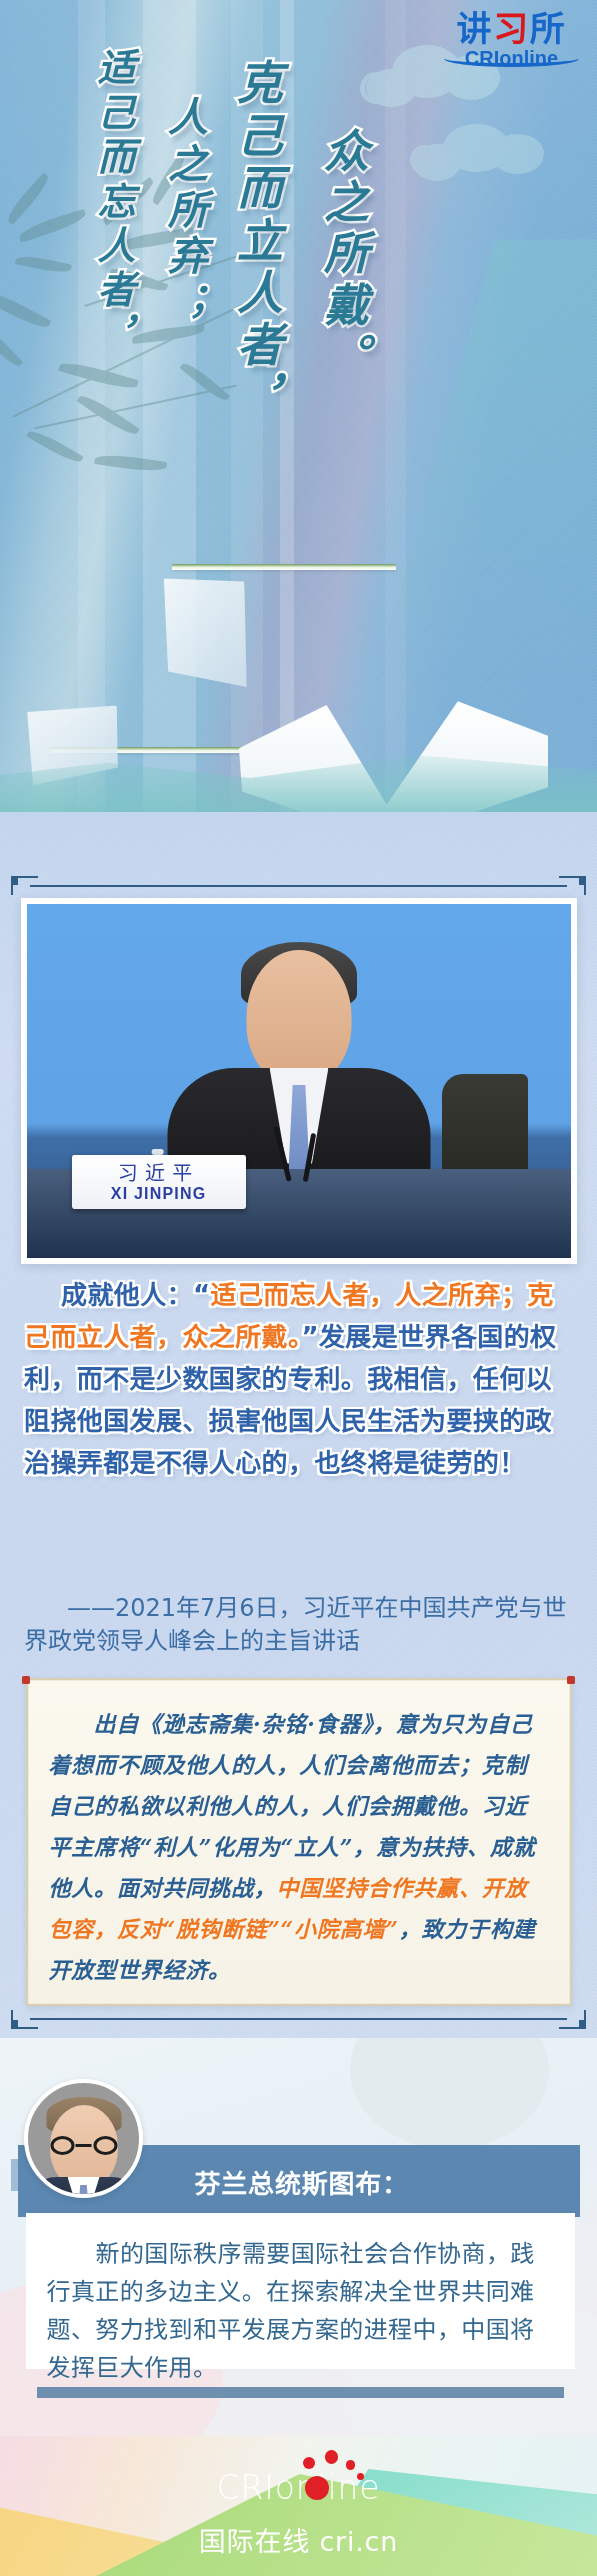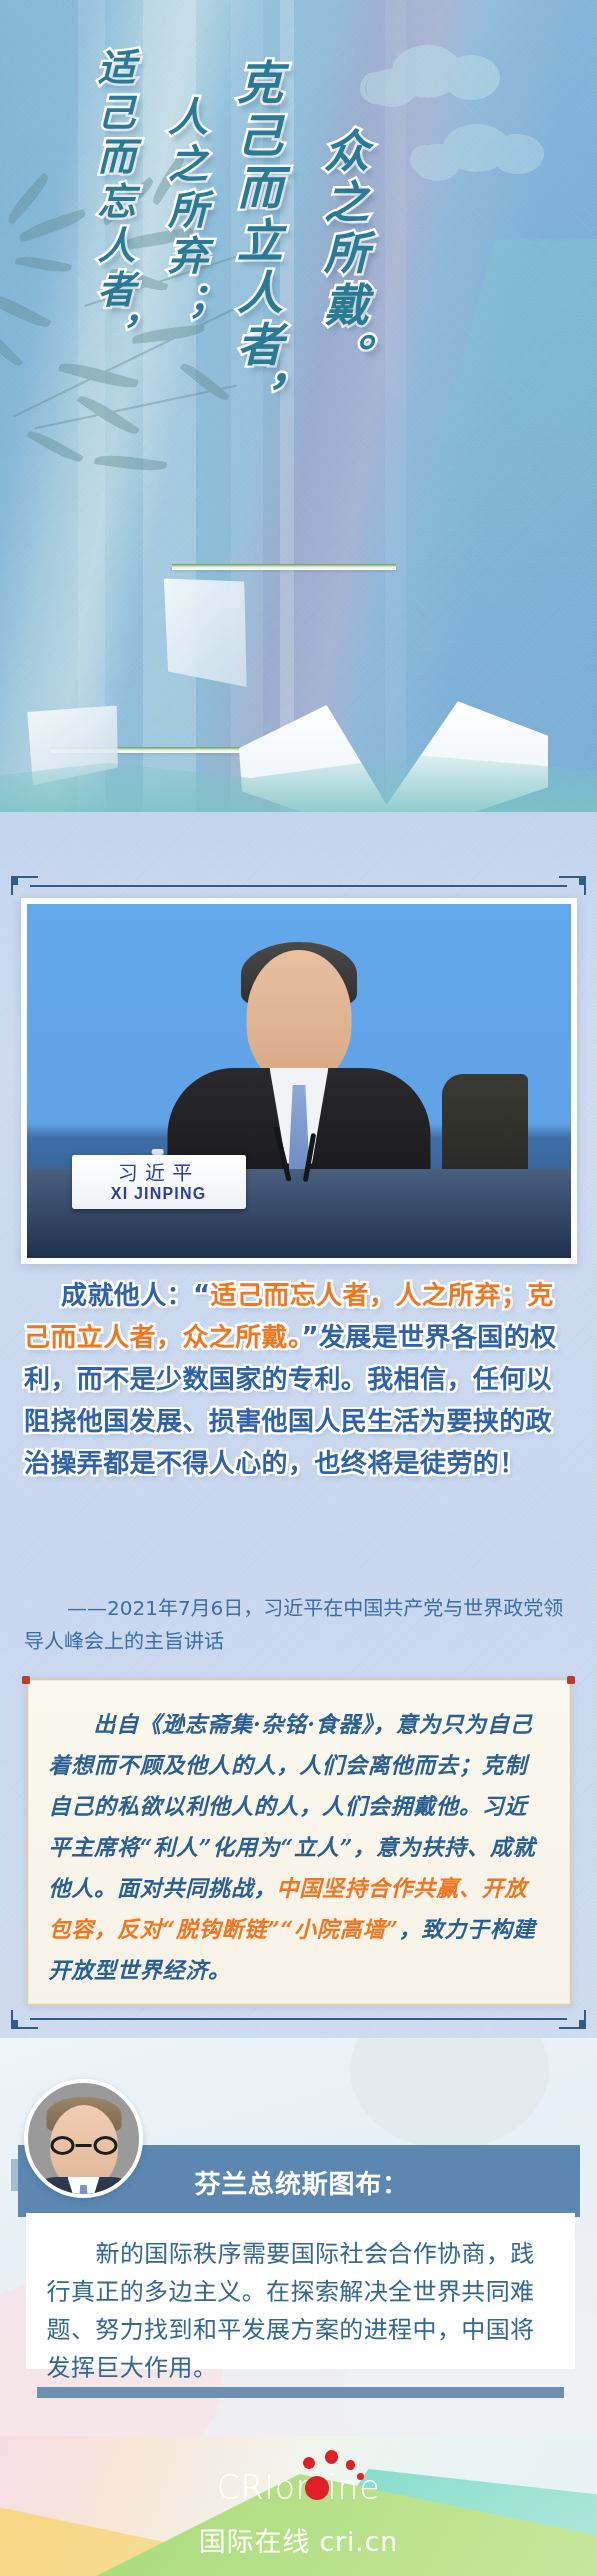--- a/index.html
+++ b/index.html
@@ -249,21 +249,21 @@
       -2.4px -2.4px 0 #fff, 2.4px -2.4px 0 #fff, -2.4px 2.4px 0 #fff, 2.4px 2.4px 0 #fff,
       -2.4px 0 0 #fff, 2.4px 0 0 #fff, 0 -2.4px 0 #fff, 0 2.4px 0 #fff,
       3.2px 4px 4px rgba(70,110,160,.25);
     text-indent:37px;
   }
   .quote .hl{ color:#ef7722; }
 
   .attrib{
     position:absolute; left:24px; top:1592px; width:549px;
     font-family:"DejaVu Sans","Liberation Sans",sans-serif;
-    font-size:20px; line-height:33px; color:#3c6ea6;
+    font-size:24px; line-height:33px; color:#3c6ea6;
     text-indent:43px;
   }
 
   
   .explain{
     position:absolute; left:25.5px; top:1678px; width:546px; height:328px;
     background:linear-gradient(180deg,#fbf8ef,#f6f2e6);
     border:2.4px solid #d8cfb4;
     box-shadow:inset 0 0 0 0.8px #efe8d6, 0 2.4px 6.4px rgba(60,80,110,.12);
     padding:24px 21px;
@@ -450,20 +450,25 @@
     <div class="swirl" style="left:1.6px;  top:27px; width:29px; height:29px; transform:rotate(20deg);"></div>
   </div>
 
   <div class="noise"></div>
 
   <div class="calli c1">适己而忘人者，</div>
   <div class="calli c2">人之所弃；</div>
   <div class="calli c3">克己而立人者，</div>
   <div class="calli c4">众之所戴。</div>
 
+  <div class="hero-logo">
+    <span class="zh"><span>讲</span><em>习</em><span>所</span></span>
+    <span class="swoosh"></span>
+    <span class="en">CRIonline</span>
+  </div>
 
   <div class="greenline gl1"></div>
   <div class="greenline gl2"></div>
   <div class="flyleaf fl1"></div>
   <div class="flyleaf fl2"></div>
 
   <div class="book-wrap">
     <div class="page book-left"></div>
     <div class="page book-right"></div>
 

